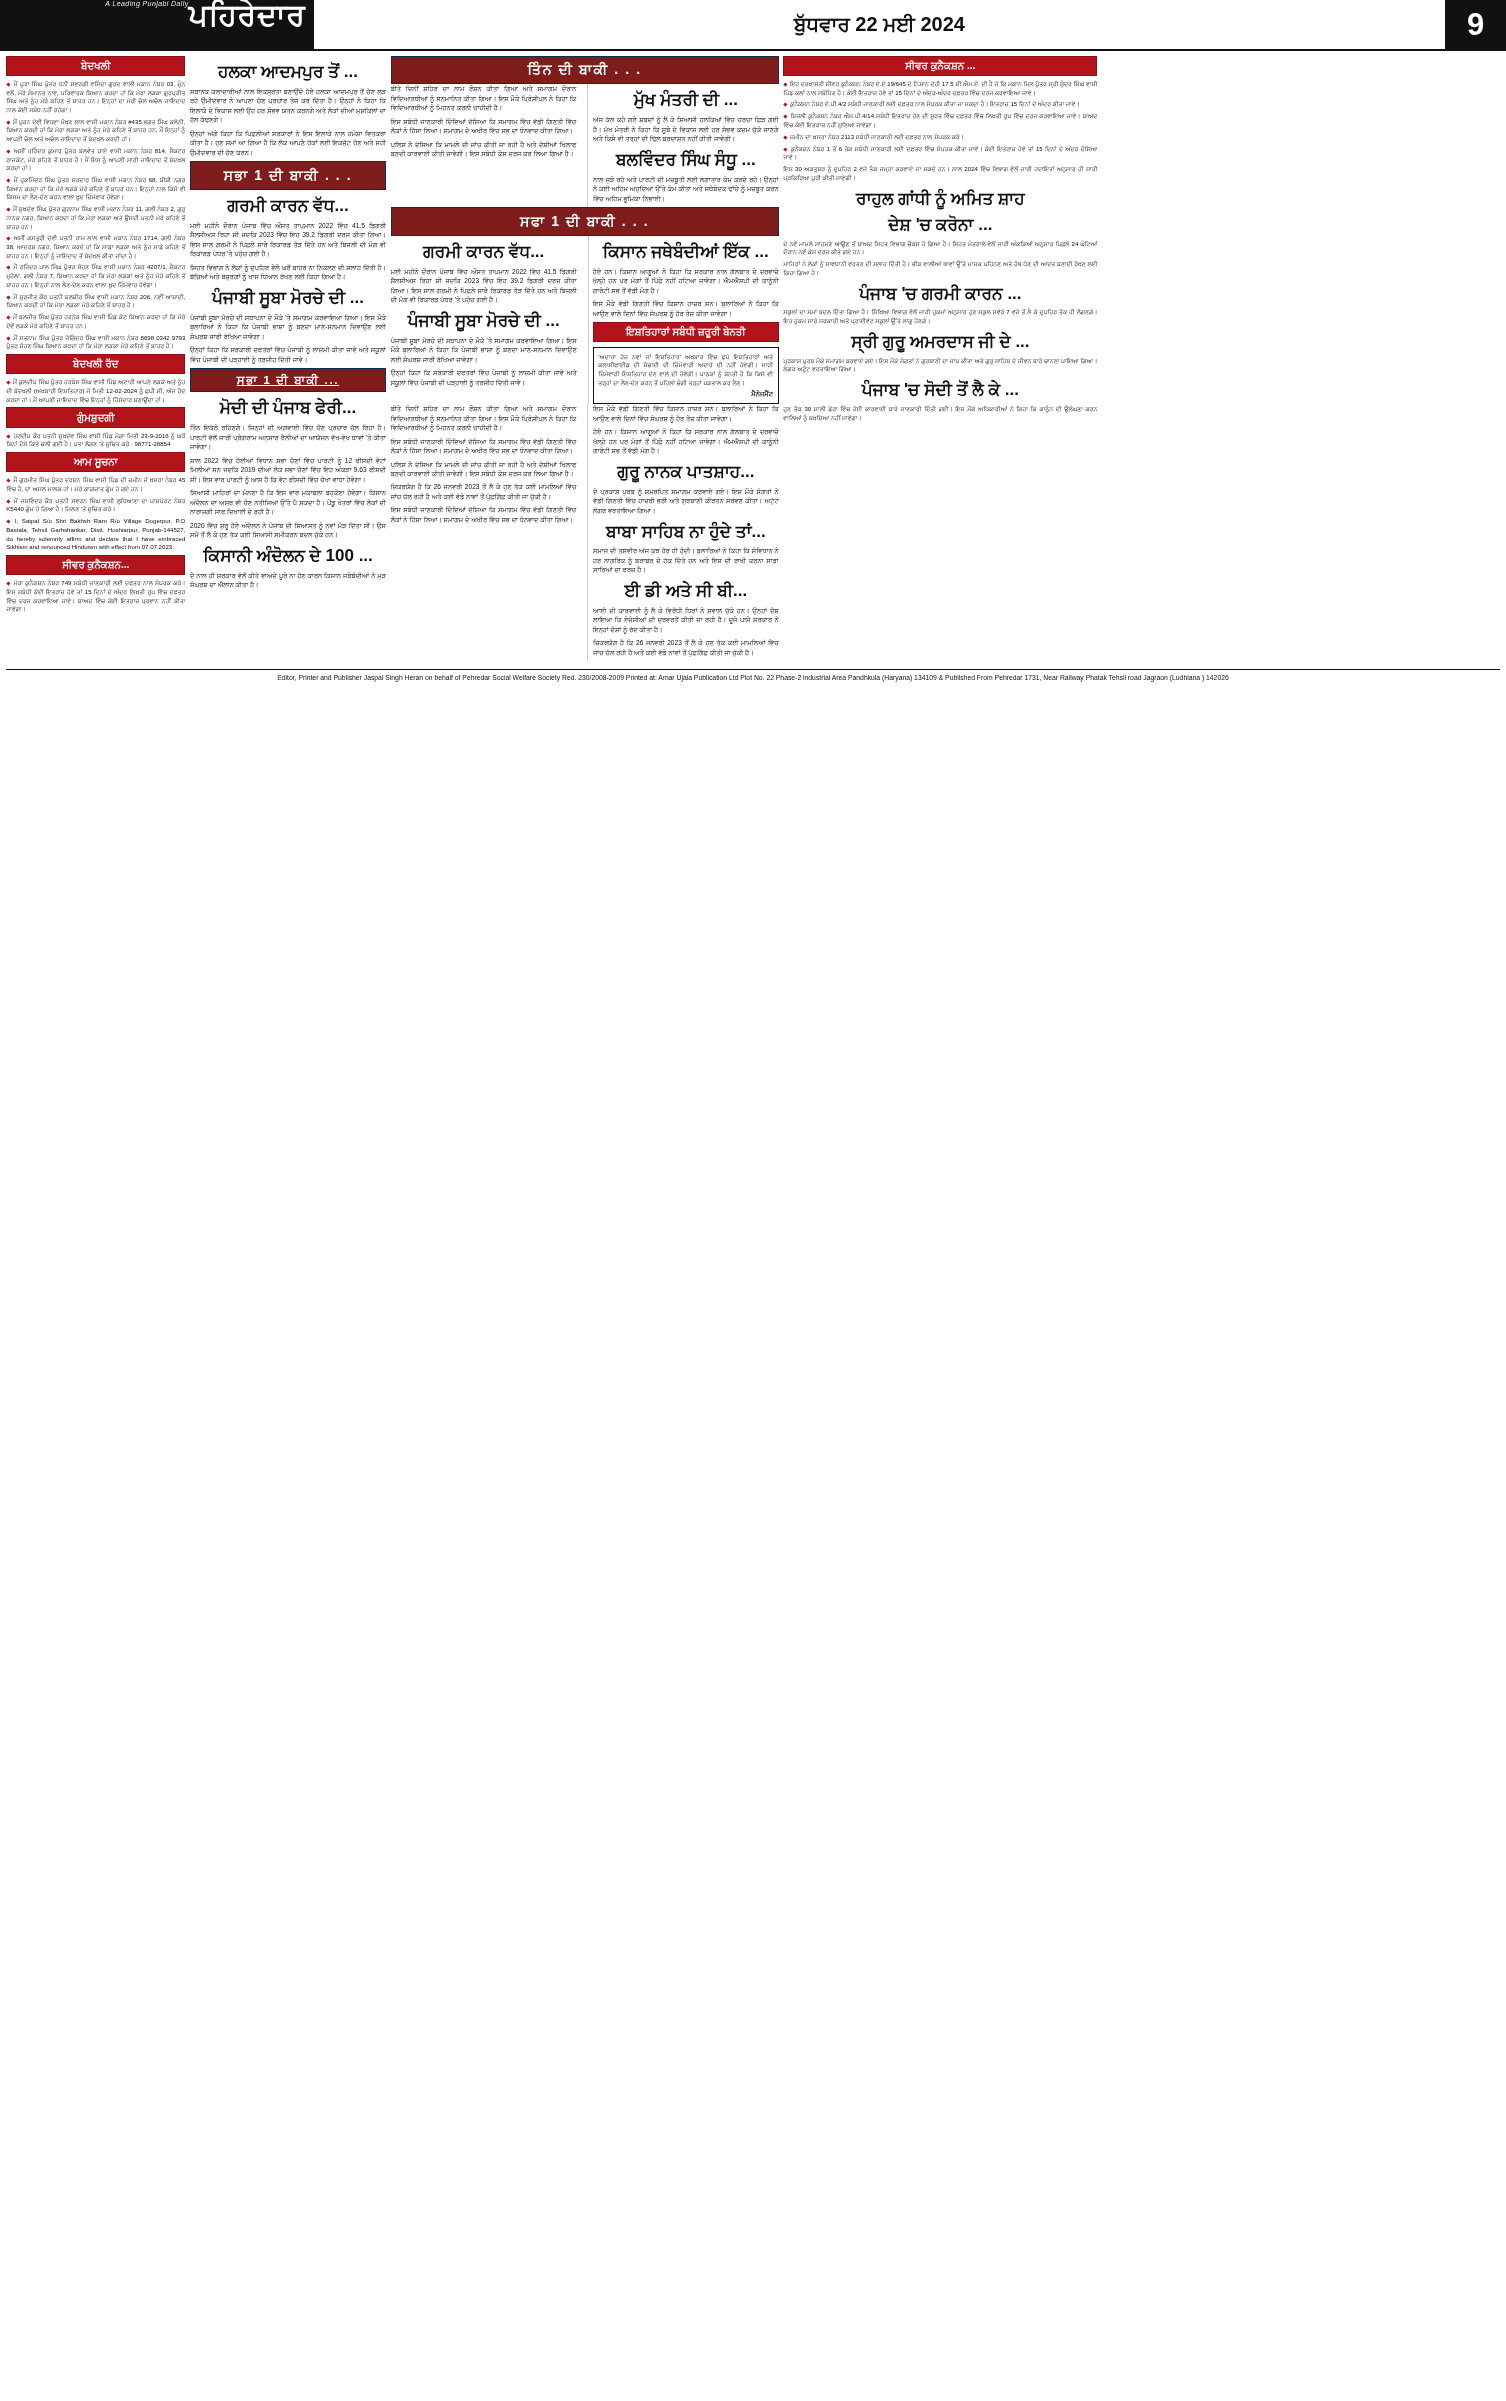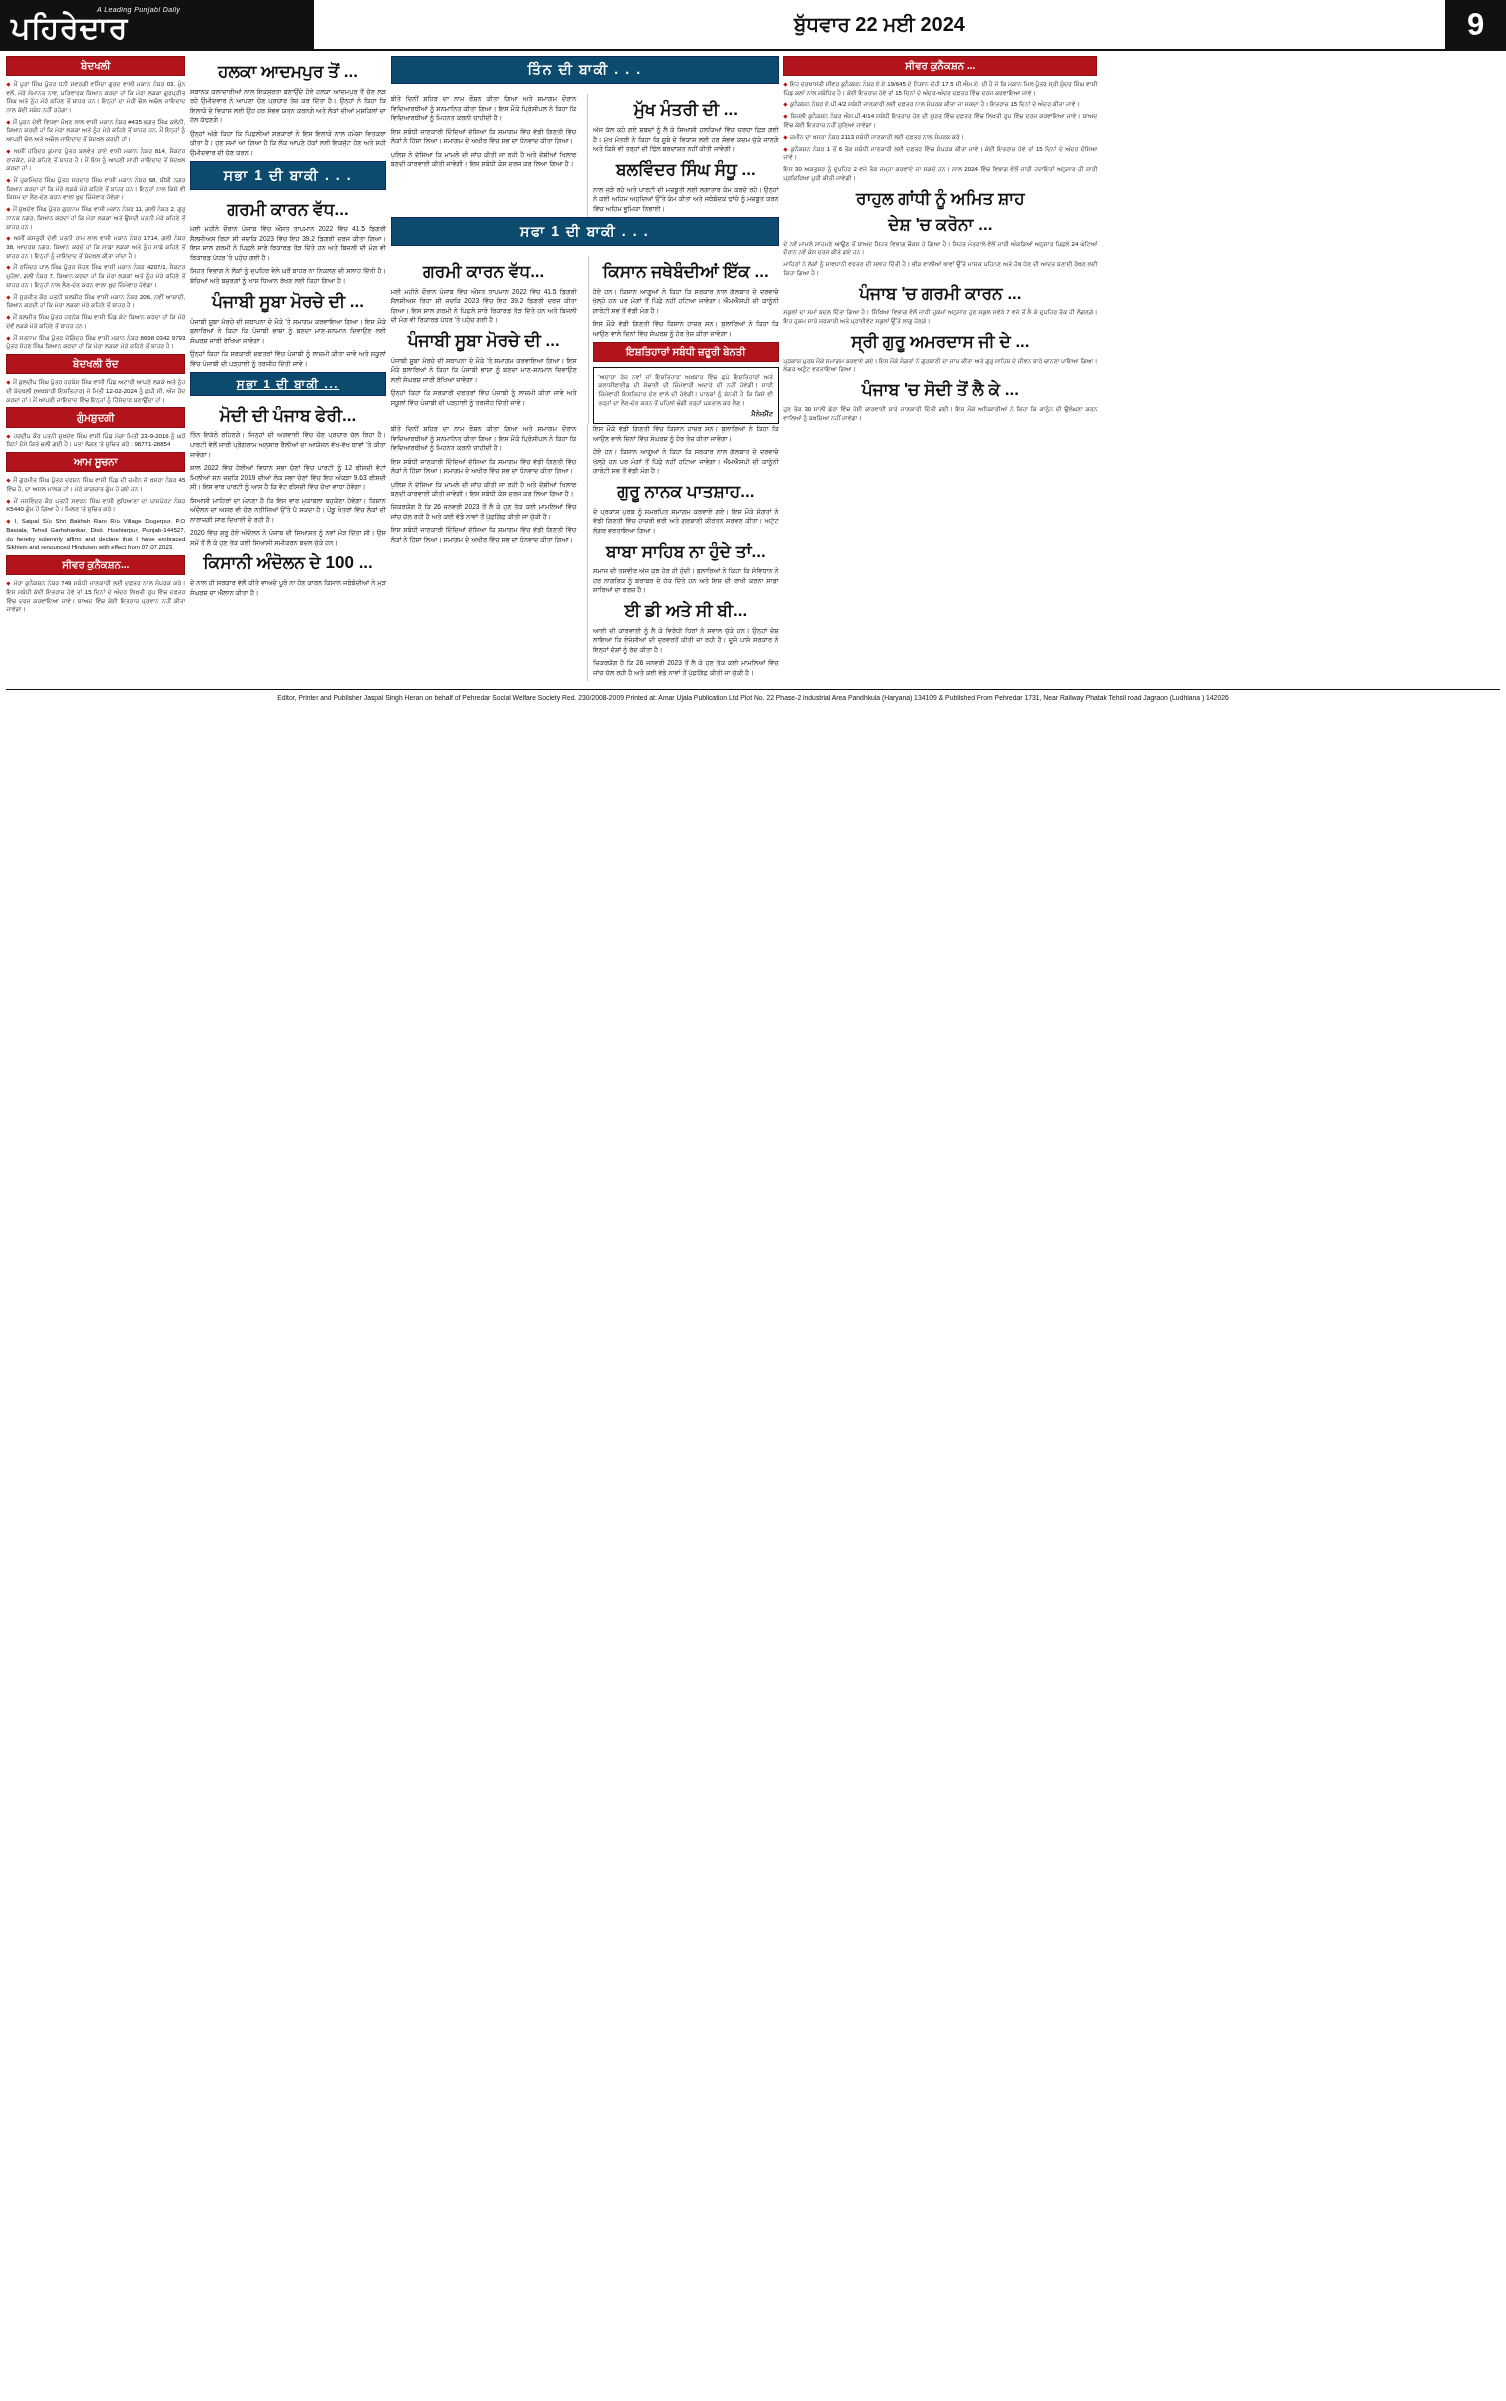--- a/index.html
+++ b/index.html
@@ -1,41 +1,41 @@
 <!DOCTYPE html>
 <html style="font-size:12.6px"><head>
 <meta charset="utf-8">
 <style>
   html,body{margin:0;padding:0;background:#fff;}
   body{width:1506px;font-family:"Liberation Sans",sans-serif;color:#111;}
   .page{width:1506px;min-height:2401px;background:#fff;padding:0;box-sizing:border-box;position:relative;}
 
   
   .masthead{display:flex;align-items:stretch;height:49px;border-bottom:2.4px solid #111;}
-  .logo-box{width:314px;background:#111;color:#fff;display:flex;flex-direction:column;justify-content:center;padding-left:11px;box-sizing:border-box;}
+  .logo-box{width:314px;background:#111;color:#fff;display:flex;flex-direction:row;justify-content:center;padding-left:11px;box-sizing:border-box;}
   .logo-tag{font-size:7px;letter-spacing:0.4px;color:#eee;font-style:italic;margin-left:86px;}
   .logo-name{font-size:30px;font-weight:bold;line-height:1;letter-spacing:0.8px;}
   .date-box{flex:1;display:flex;align-items:center;justify-content:center;font-size:20px;font-weight:bold;}
   .page-no{width:61px;background:#111;color:#fff;display:flex;align-items:center;justify-content:center;font-size:31px;font-weight:bold;}
 
   
   .cols{display:flex;gap:4.7px;padding:4.7px 6.3px 0 6.3px;box-sizing:border-box;}
   .col{box-sizing:border-box;}
   .c1{width:179px;}
   .c2{width:196px;}
   .c3{width:388px;}
   .c4{width:195px;}
   .c5{width:195px;}
   .c6{width:314px;}
 
   .wide-wrap{display:flex;gap:11px;}
 
   
   .hdr{background:#b3141b;color:#fff;text-align:center;font-weight:bold;font-size:10.2px;padding:3.1px 0;margin:0 0 3.9px 0;border:0.8px solid #8d0f13;}
-  .hdr-blue{background:#0c4a6e;color:#fff;text-align:center;font-weight:bold;font-size:14px;padding:4.7px 0;margin:0 0 10px 0;letter-spacing:1.6px;border:0.8px solid #0d2d58;}
+  .hdr-blue{background:#7f1d1d;color:#fff;text-align:center;font-weight:bold;font-size:14px;padding:4.7px 0;margin:0 0 0 0;letter-spacing:1.6px;border:0.8px solid #0d2d58;}
   .hdr-blue.sm{font-size:11.8px;padding:3.9px 0;text-decoration:underline;}
   .sub{font-weight:bold;font-size:17px;text-align:center;margin:6.3px 0 4.7px 0;}
 
   
   .body{font-size:6.6px;line-height:1.45;text-align:justify;}
   .body p{margin:0 0 3.9px 0;}
   .tiny{font-size:6.1px;line-height:1.42;text-align:justify;}
   .tiny p{margin:0 0 3.1px 0;}
   .bullet::before{content:"\25C6";color:#b3141b;margin-right:2.4px;font-size:5.5px;}
 

